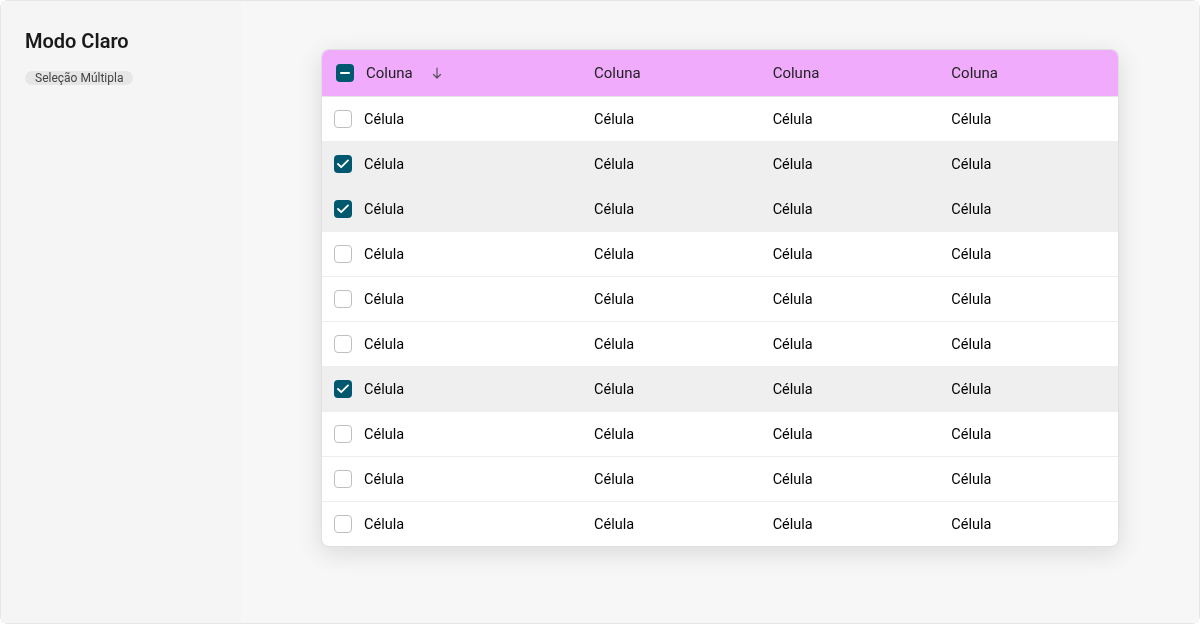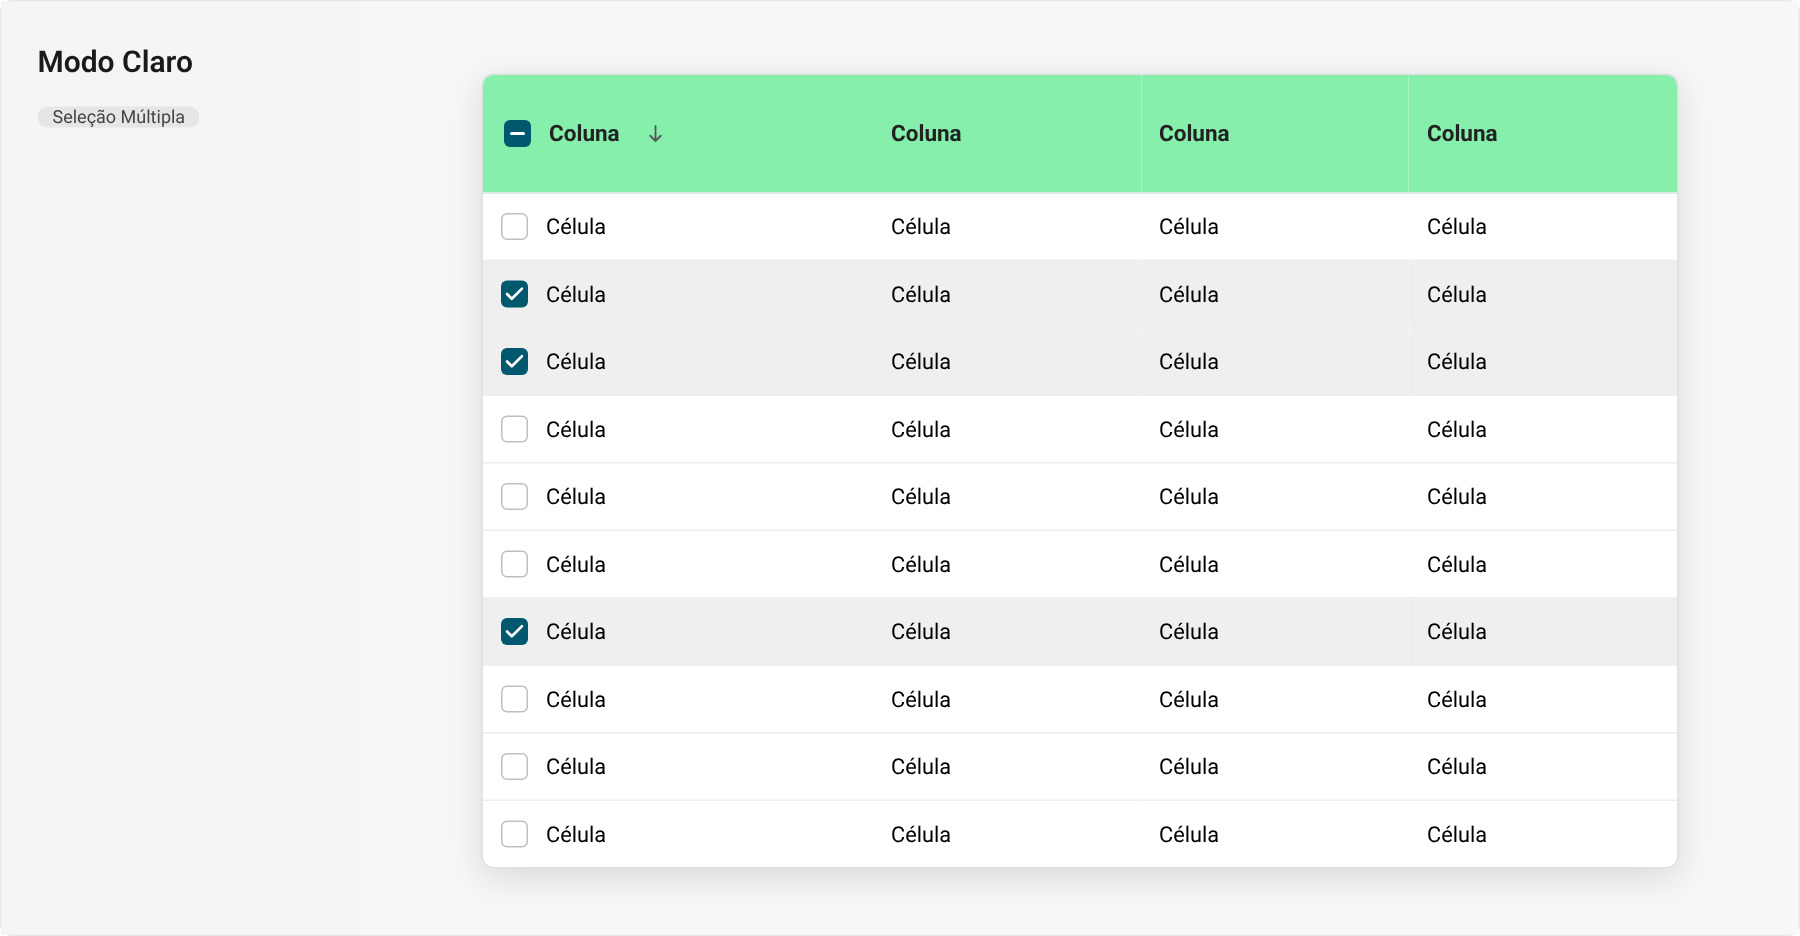--- a/index.html
+++ b/index.html
@@ -4,21 +4,21 @@
 <style>
 * { box-sizing: border-box; margin: 0; padding: 0; }
 body { font-family: -apple-system, BlinkMacSystemFont, "Segoe UI", Roboto, sans-serif; background: #fff; width: 1200px; height: 624px; overflow: hidden; }
 .frame { width: 1200px; height: 624px; border: 1px solid #e5e5e5; border-radius: 8px; display: flex; background: #f5f5f5; justify-content: space-between; }
 .sidebar { width: 240px; padding: 28px 24px; background: #f5f5f5; }
 .sidebar-title { font-size: 20px; font-weight: 600; color: #1a1a1a; margin-bottom: 14px; }
 .chip { display: inline-block; background: #e6e6e6; color: #444; font-size: 12px; padding: 0 10px; border-radius: 10px; }
 .main { flex: 1; padding: 48px 80px 0 80px; background: #f7f7f7; position: relative; }
 .card { background: #fff; border: 1px solid #e0e0e0; border-radius: 8px; box-shadow: 0 6px 24px rgba(0,0,0,0.12); overflow: hidden; }
 table { width: 100%; border-collapse: collapse; }
-thead th { text-align: left; font-weight: 700; font-size: 15px; color: #222; padding: 30px 12px; border-bottom: 1px solid #e5e5e5; background: #86efac; }
+thead th { text-align: left; font-weight: 400; font-size: 15px; color: #222; padding: 14px 12px; border-bottom: 1px solid #e5e5e5; background: #f0abfc; }
 thead th:first-child { padding-left: 14px; width: 260px; }
 tbody td { font-size: 14.5px; color: #000000; padding: 13px 12px; border-bottom: 1px solid #eee; }
 tbody tr:last-child td { border-bottom: none; }
 tbody tr.selected td { background: #efefef; }
 .first-col { display: flex; align-items: center; gap: 12px; }
 .cb { width: 18px; height: 18px; border-radius: 4px; flex-shrink: 0; display: flex; align-items: center; justify-content: center; cursor: pointer; }
 .cb.unchecked { border: 1.5px solid #bfbfbf; background: #fff; }
 .cb.checked { background: #00586f; }
 .cb.indeterminate { background: #00586f; }
 .cb svg { display: block; }

